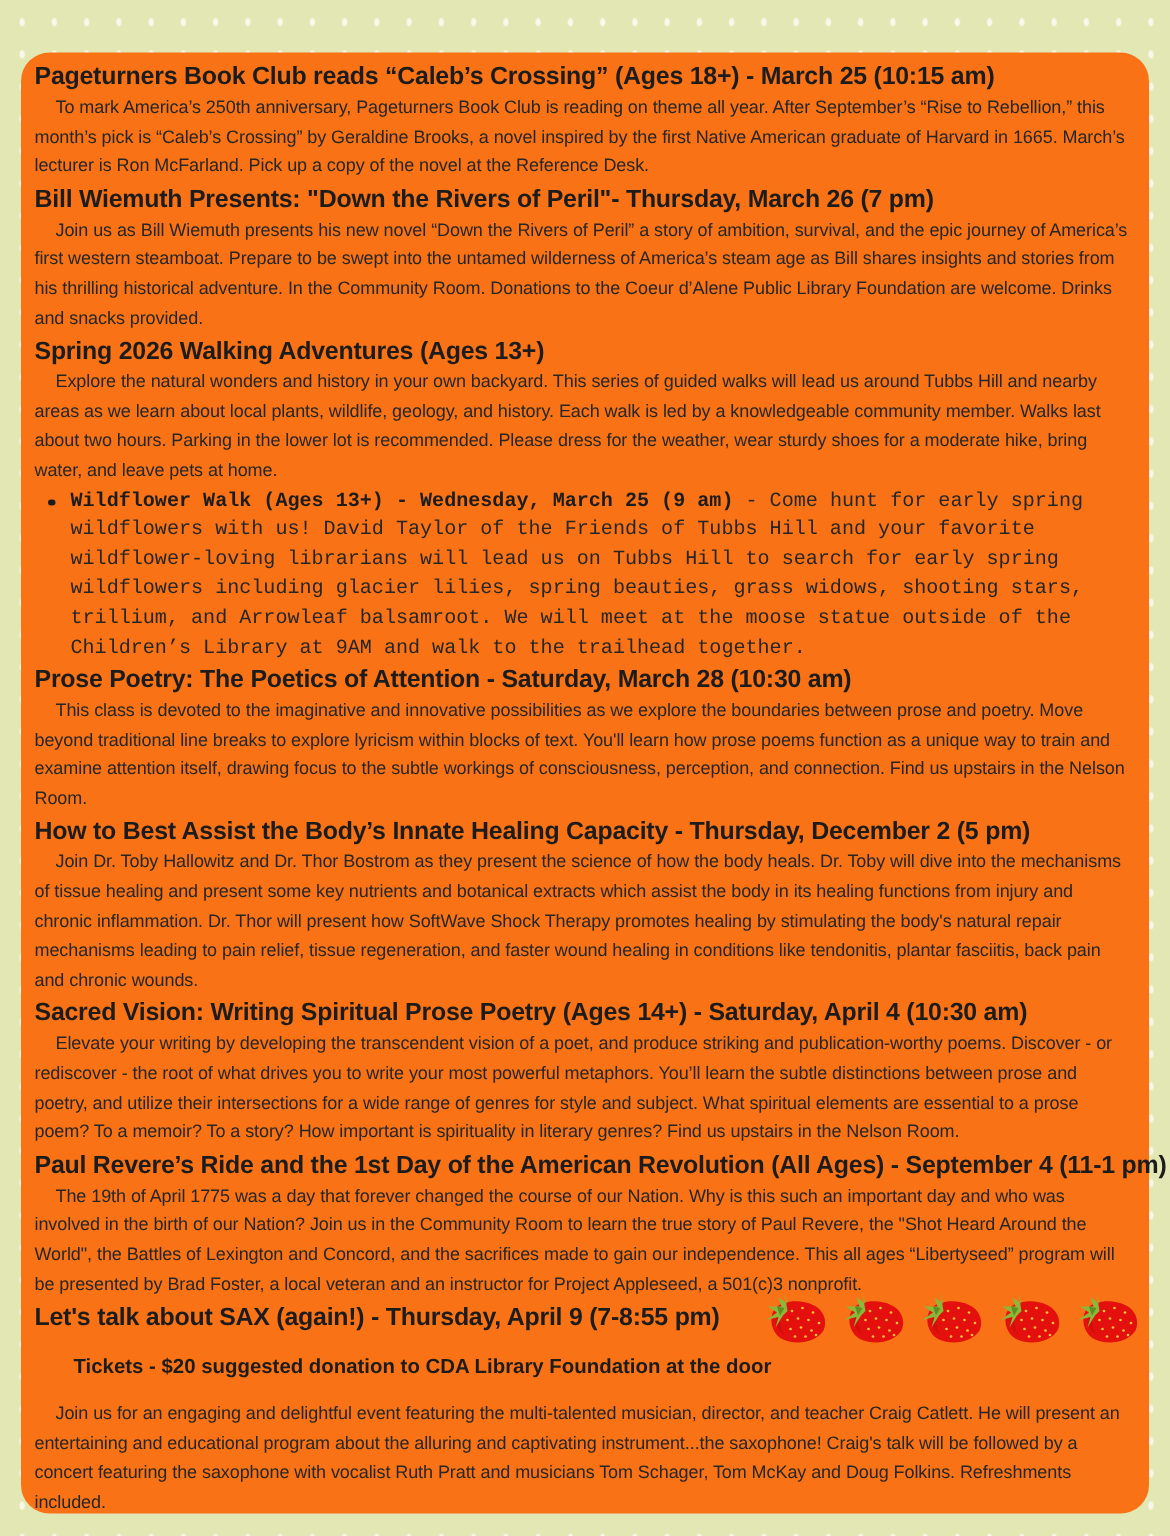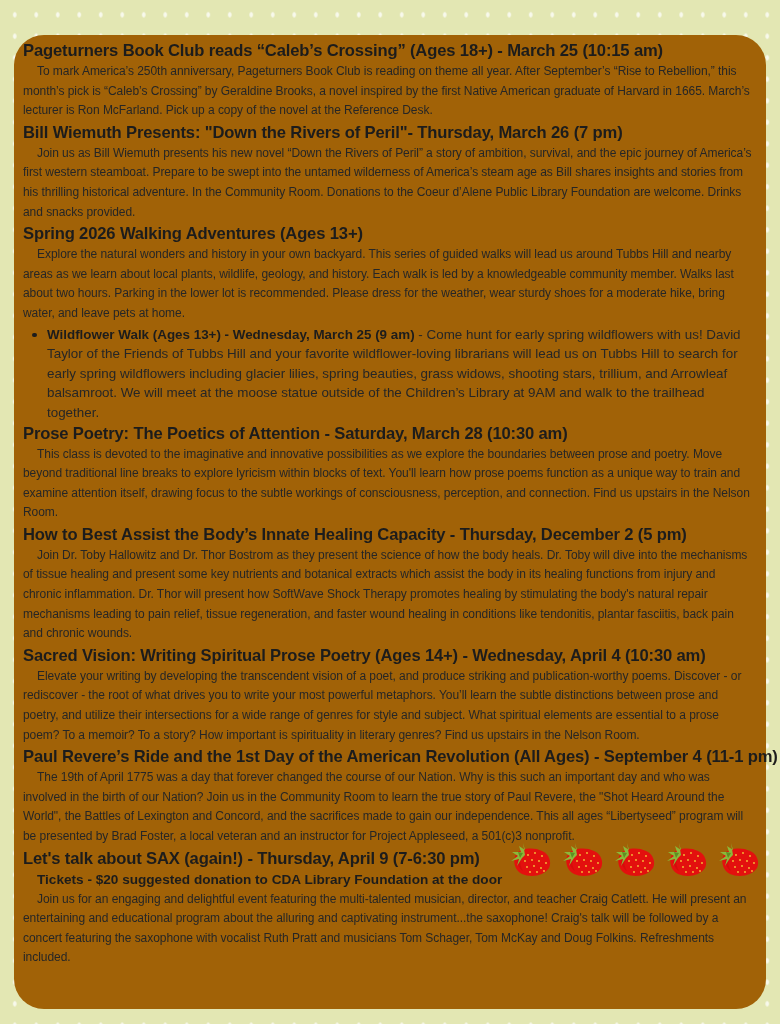--- a/index.html
+++ b/index.html
@@ -11,58 +11,58 @@
     background-size: 21.5px 21.5px;
     background-position: 4px 4px;
     font-family: "Liberation Sans", "DejaVu Sans", sans-serif;
     color: #1c1c1c;
     position: relative;
   }
   .card {
     position: absolute;
     left: 14px; top: 35px;
     width: 752px; height: 974px;
-    background: #a16207;
-    border-radius: 30px;
+    background: #f97316;
+    border-radius: 19px;
     box-sizing: border-box;
     padding: 5px 12px 0 9px;
   }
   .event { margin: 0; }
   .title {
     font-weight: bold;
     font-size: 16.6px;
     line-height: 22px;
     letter-spacing: -0.15px;
     margin: 0;
     white-space: nowrap;
   }
   .desc {
     font-size: 12px;
     line-height: 19.6px;
     margin: 0 0 1px 0;
     color: #262626;
     text-indent: 14px;
     letter-spacing: -0.05px;
   }
-  ul.sub { margin: 0; padding: 0 0 0 24px; list-style: none; }
+  ul.sub { margin: 0; padding: 0 0 0 24px; list-style: none; font-family: Liberation Mono, monospace; }
   ul.sub li {
     position: relative;
     font-size: 13.4px; line-height: 19.6px;
     color: #262626;
   }
   ul.sub li::before {
     content: "";
     position: absolute; left: -15px; top: 8px;
     width: 4.5px; height: 4.5px; border-radius: 50%;
     background: #1c1c1c;
   }
   .sub-title { font-weight: bold; color: #1c1c1c; }
   .tickets {
     font-weight: bold; font-size: 13.6px; line-height: 20px;
-    padding-left: 14px; margin: 0; color: #1c1c1c;
+    padding-left: 14px; margin: 12px; color: #1c1c1c;
   }
   .sax-head { position: relative; }
   .berries {
     position: absolute; right: -8px; top: -9px;
     display: flex; gap: 4px;
   }
   .berry { width: 48px; height: 40px; display: block; }
 </style>
 </head>
 <body>
@@ -91,32 +91,32 @@
     <h2 class="title">Prose Poetry: The Poetics of Attention - Saturday, March 28 (10:30 am)</h2>
     <p class="desc">This class is devoted to the imaginative and innovative possibilities as we explore the boundaries between prose and poetry. Move beyond traditional line breaks to explore lyricism within blocks of text. You'll learn how prose poems function as a unique way to train and examine attention itself, drawing focus to the subtle workings of consciousness, perception, and connection. Find us upstairs in the Nelson Room.</p>
   </div>
 
   <div class="event">
     <h2 class="title">How to Best Assist the Body’s Innate Healing Capacity - Thursday, December 2 (5 pm)</h2>
     <p class="desc">Join Dr. Toby Hallowitz and Dr. Thor Bostrom as they present the science of how the body heals. Dr. Toby will dive into the mechanisms of tissue healing and present some key nutrients and botanical extracts which assist the body in its healing functions from injury and chronic inflammation. Dr. Thor will present how SoftWave Shock Therapy promotes healing by stimulating the body's natural repair mechanisms leading to pain relief, tissue regeneration, and faster wound healing in conditions like tendonitis, plantar fasciitis, back pain and chronic wounds.</p>
   </div>
 
   <div class="event">
-    <h2 class="title">Sacred Vision: Writing Spiritual Prose Poetry (Ages 14+) - Wednesday, April 4 (10:30 am)</h2>
+    <h2 class="title">Sacred Vision: Writing Spiritual Prose Poetry (Ages 14+) - Saturday, April 4 (10:30 am)</h2>
     <p class="desc">Elevate your writing by developing the transcendent vision of a poet, and produce striking and publication-worthy poems. Discover - or rediscover - the root of what drives you to write your most powerful metaphors. You’ll learn the subtle distinctions between prose and poetry, and utilize their intersections for a wide range of genres for style and subject. What spiritual elements are essential to a prose poem? To a memoir? To a story? How important is spirituality in literary genres? Find us upstairs in the Nelson Room.</p>
   </div>
 
   <div class="event">
     <h2 class="title">Paul Revere’s Ride and the 1st Day of the American Revolution (All Ages) - September 4 (11-1 pm)</h2>
     <p class="desc">The 19th of April 1775 was a day that forever changed the course of our Nation. Why is this such an important day and who was involved in the birth of our Nation? Join us in the Community Room to learn the true story of Paul Revere, the "Shot Heard Around the World", the Battles of Lexington and Concord, and the sacrifices made to gain our independence. This all ages “Libertyseed” program will be presented by Brad Foster, a local veteran and an instructor for Project Appleseed, a 501(c)3 nonprofit.</p>
   </div>
 
   <div class="event">
     <div class="sax-head">
-      <h2 class="title">Let's talk about SAX (again!)  - Thursday, April 9 (7-6:30 pm)</h2>
+      <h2 class="title">Let's talk about SAX (again!)  - Thursday, April 9 (7-8:55 pm)</h2>
       <div class="berries">
         <svg class="berry" viewBox="0 0 48 40">
             <use href="#strawberry"></use>
           </svg>
         <svg class="berry" viewBox="0 0 48 40">
             <use href="#strawberry"></use>
           </svg>
         <svg class="berry" viewBox="0 0 48 40">
             <use href="#strawberry"></use>
           </svg>

